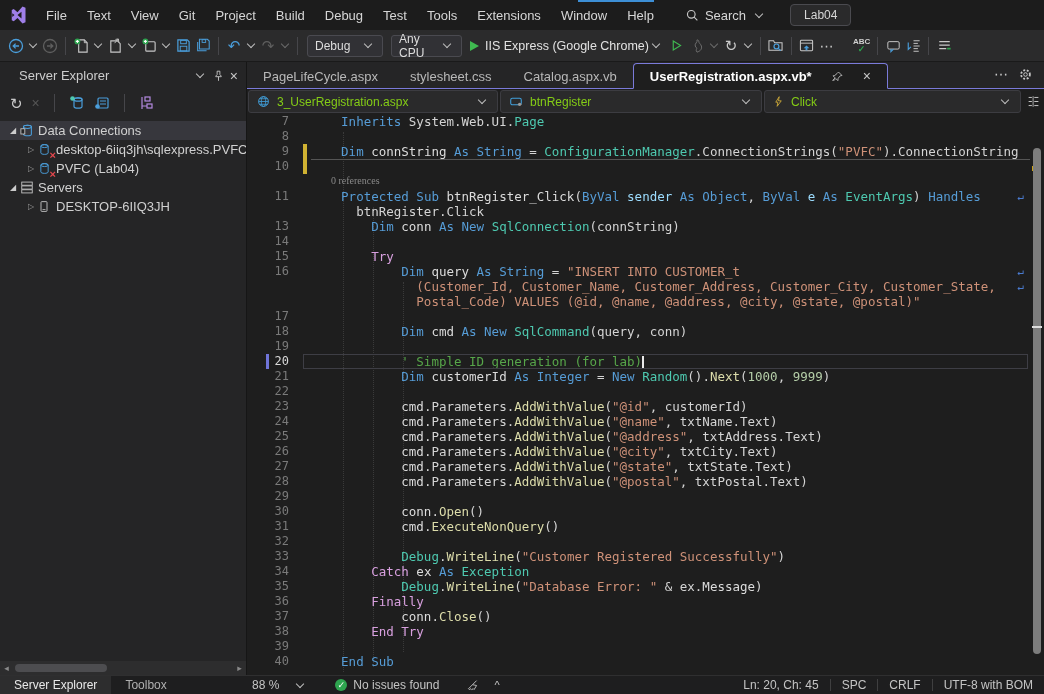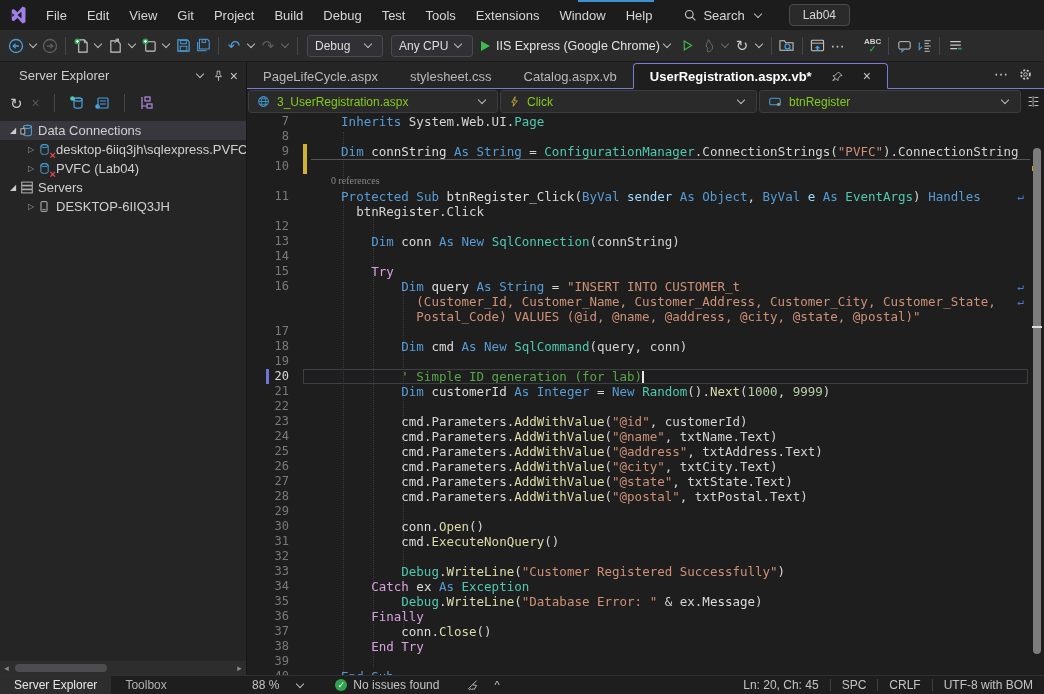--- a/index.html
+++ b/index.html
@@ -22,21 +22,21 @@
   .toolbar { height:32px; background:#2b2b2c; display:flex; align-items:center; padding:0 6px; flex:none;
     border-bottom:1px solid #1a1a1a; }
   .tbtn { display:flex; align-items:center; justify-content:center; height:24px; min-width:20px; padding:0 2px; border-radius:3px; }
   .tsep { width:1px; height:18px; background:#46464a; margin:0 5px; flex:none; }
   .chev { display:inline-block; width:6px; height:6px; border-right:1.4px solid #bdbdbd;
     border-bottom:1.4px solid #bdbdbd; transform:rotate(45deg); margin:-3px 4px 0 4px; flex:none; }
   .chev.dim { border-color:#6a6a6a; }
   .ddfield { display:flex; align-items:center; height:22px; background:#313135; border:1px solid #4a4a50;
     border-radius:3px; padding:0 7px; margin:0 4px; font-size:12px; color:#dddddd; }
   .ddfield .chev { margin-left:auto; }
-  .dd-debug { width:76px; } .dd-cpu { width:82px; }
+  .dd-debug { width:76px; } .dd-cpu { width:71px; }
   .runseg { display:flex; align-items:center; margin:0 4px; font-size:12.5px; color:#e2e2e2; }
   .play-tri { width:0; height:0; border-left:9px solid #3fb950; border-top:5.5px solid transparent;
     border-bottom:5.5px solid transparent; margin-right:6px; }
   .glyphbtn { font-size:15px; line-height:1; color:#c8c8c8; }
   .glyphbtn.blue { color:#4a9edb; } .glyphbtn.dim { color:#5f5f5f; }
   .spell { font-size:8px; font-weight:bold; color:#d0d0d0; line-height:1; text-align:center; }
   .spell .ck { display:block; color:#2ea44f; font-size:9px; margin-top:-1px; }
   .ellipsis { font-size:14px; color:#c8c8c8; letter-spacing:1px; }
 
   
@@ -129,21 +129,21 @@
 
 <div class="window">
 
   <div class="titlebar">
     <div class="focus-accent"></div>
     <svg class="vslogo" viewBox="0 0 16 16">
       <path fill="#9f7fe8" d="M11.6 1.2 14 2.2v11.6l-2.4 1-4-4.4-3 2.5-1.6-.8V4l1.6-.8 3 2.5zM5.2 8 3.4 6.5v3zm2.4 0 3.2 2.7V5.3z"></path>
     </svg>
     <div id="menubar" style="display:flex;align-items:center;">
         <span class="menu-item">File</span>
-        <span class="menu-item">Edit</span>
+        <span class="menu-item">Text</span>
         <span class="menu-item">View</span>
         <span class="menu-item">Git</span>
         <span class="menu-item">Project</span>
         <span class="menu-item">Build</span>
         <span class="menu-item">Debug</span>
         <span class="menu-item">Test</span>
         <span class="menu-item">Tools</span>
         <span class="menu-item">Extensions</span>
         <span class="menu-item">Window</span>
         <span class="menu-item">Help</span>
@@ -432,33 +432,33 @@
       <div class="navbar">
         <div class="navfield nf1">
           <svg width="13" height="13" viewBox="0 0 16 16">
             <circle cx="8" cy="8" r="6" fill="none" stroke="#41a0dc" stroke-width="1.2"></circle>
             <ellipse cx="8" cy="8" rx="2.7" ry="6" fill="none" stroke="#41a0dc"></ellipse>
             <path d="M2 8h12M3 4.6h10M3 11.4h10" stroke="#41a0dc" fill="none"></path>
           </svg>
           <span>3_UserRegistration.aspx</span>
           <span class="chev"></span>
         </div>
-        <div class="navfield nf3">
-          <svg width="11" height="13" viewBox="0 0 16 16">
-            <path d="M9 1 4 9h3l-1 6 6-8H8z" fill="none" stroke="#d8b23a" stroke-width="1.2"></path>
-          </svg>
-          <span>Click</span>
-          <span class="chev"></span>
-        </div>
         <div class="navfield nf2">
           <svg width="14" height="13" viewBox="0 0 16 16">
             <rect x="1.5" y="4" width="13" height="8" rx="2" fill="none" stroke="#41a0dc" stroke-width="1.3"></rect>
             <circle cx="12.5" cy="11.5" r="2.1" fill="#9a9a9a"></circle>
           </svg>
           <span>btnRegister</span>
+          <span class="chev"></span>
+        </div>
+        <div class="navfield nf3">
+          <svg width="11" height="13" viewBox="0 0 16 16">
+            <path d="M9 1 4 9h3l-1 6 6-8H8z" fill="none" stroke="#d8b23a" stroke-width="1.2"></path>
+          </svg>
+          <span>Click</span>
           <span class="chev"></span>
         </div>
         <div class="nav-endicon">
           <svg width="13" height="13" viewBox="0 0 16 16">
             <path d="M2 3h4M2 8h4M2 13h4M9 3h5M9 8h5M9 13h5" stroke="#c8c8c8" stroke-width="1.2"></path>
             <path d="M7.5 1.5v13" stroke="#c8c8c8"></path>
           </svg>
           </div>
       </div>
 
@@ -467,21 +467,20 @@
         <div class="guide" style="left:126px; top:93px;  height:460px;"></div>
         <div class="guide" style="left:156px; top:168px; height:370px;"></div>
         <div id="code">
             <div class="crow"><div class="gutter">7</div><div class="chg"></div><div class="ctext" style="padding-left: 4ch;"><span class="c-kw">Inherits </span><span class="c-pl">System.Web.UI.</span><span class="c-ty">Page</span></div></div>
             <div class="crow"><div class="gutter">8</div><div class="chg"></div><div class="ctext" style="padding-left: 0ch;"></div></div>
             <div class="crow divider"><div class="gutter">9</div><div class="chg on"></div><div class="ctext" style="padding-left: 4ch;"><span class="c-kw">Dim </span><span class="c-id">connString </span><span class="c-kw">As String </span><span class="c-pl">= </span><span class="c-ty">ConfigurationManager</span><span class="c-pl">.ConnectionStrings(</span><span class="c-str">"PVFC"</span><span class="c-pl">).ConnectionString</span></div></div>
             <div class="crow"><div class="gutter">10</div><div class="chg on"></div><div class="ctext" style="padding-left: 0ch;"></div></div>
             <div class="crow"><div class="gutter"></div><div class="chg"></div><div class="ctext lens" style="padding-left: 4ch;">0 references</div></div>
             <div class="crow"><div class="gutter">11</div><div class="chg"></div><div class="ctext" style="padding-left: 4ch;"><span class="c-kw">Protected Sub </span><span class="c-id">btnRegister_Click</span><span class="c-pl">(</span><span class="c-kw">ByVal </span><span class="c-prm">sender </span><span class="c-kw">As Object</span><span class="c-pl">, </span><span class="c-kw">ByVal </span><span class="c-prm">e </span><span class="c-kw">As </span><span class="c-ty">EventArgs</span><span class="c-pl">) </span><span class="c-kw">Handles</span></div><span class="wrapg">↵</span></div>
             <div class="crow"><div class="gutter"></div><div class="chg"></div><div class="ctext" style="padding-left: 6ch;"><span class="c-pl">btnRegister.Click</span></div></div>
-            <div class="crow"><div class="gutter">12</div><div class="chg"></div><div class="ctext" style="padding-left: 0ch;"></div></div>
             <div class="crow"><div class="gutter">13</div><div class="chg"></div><div class="ctext" style="padding-left: 8ch;"><span class="c-kw">Dim </span><span class="c-id">conn </span><span class="c-kw">As New </span><span class="c-ty">SqlConnection</span><span class="c-pl">(connString)</span></div></div>
             <div class="crow"><div class="gutter">14</div><div class="chg"></div><div class="ctext" style="padding-left: 0ch;"></div></div>
             <div class="crow"><div class="gutter">15</div><div class="chg"></div><div class="ctext" style="padding-left: 8ch;"><span class="c-ctl">Try</span></div></div>
             <div class="crow"><div class="gutter">16</div><div class="chg"></div><div class="ctext" style="padding-left: 12ch;"><span class="c-kw">Dim </span><span class="c-id">query </span><span class="c-kw">As String </span><span class="c-pl">= </span><span class="c-str">"INSERT INTO CUSTOMER_t</span></div><span class="wrapg">↵</span></div>
             <div class="crow"><div class="gutter"></div><div class="chg"></div><div class="ctext" style="padding-left: 14ch;"><span class="c-str">(Customer_Id, Customer_Name, Customer_Address, Customer_City, Customer_State,</span></div><span class="wrapg">↵</span></div>
             <div class="crow"><div class="gutter"></div><div class="chg"></div><div class="ctext" style="padding-left: 14ch;"><span class="c-str">Postal_Code) VALUES (@id, @name, @address, @city, @state, @postal)"</span></div></div>
             <div class="crow"><div class="gutter">17</div><div class="chg"></div><div class="ctext" style="padding-left: 0ch;"></div></div>
             <div class="crow"><div class="gutter">18</div><div class="chg"></div><div class="ctext" style="padding-left: 12ch;"><span class="c-kw">Dim </span><span class="c-id">cmd </span><span class="c-kw">As New </span><span class="c-ty">SqlCommand</span><span class="c-pl">(query, conn)</span></div></div>
             <div class="crow"><div class="gutter">19</div><div class="chg"></div><div class="ctext" style="padding-left: 0ch;"></div></div>
             <div class="crow current"><div class="gutter">20</div><div class="chg"></div><div class="ctext" style="padding-left: 12ch;"><span class="c-com">' Simple ID generation (for lab)</span><span class="caret"></span></div></div>

